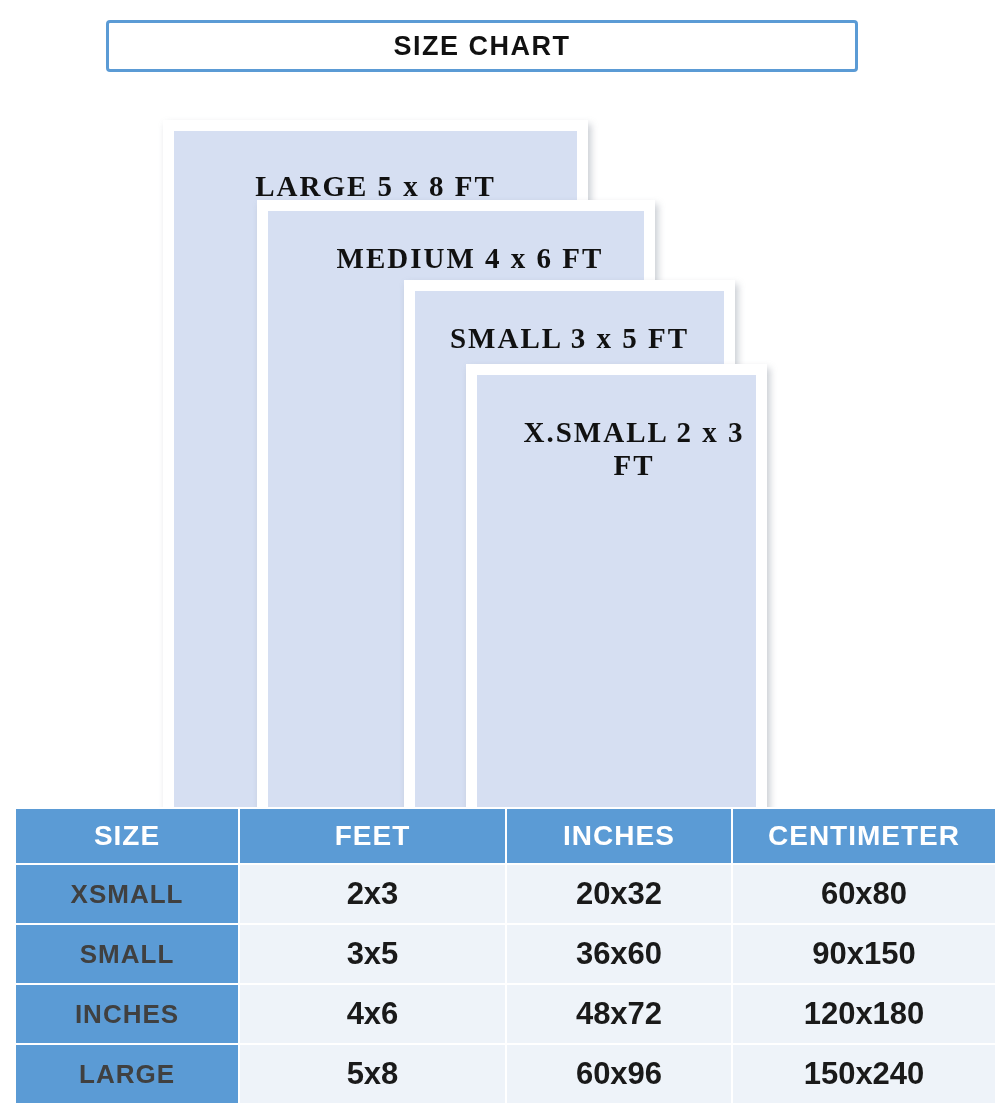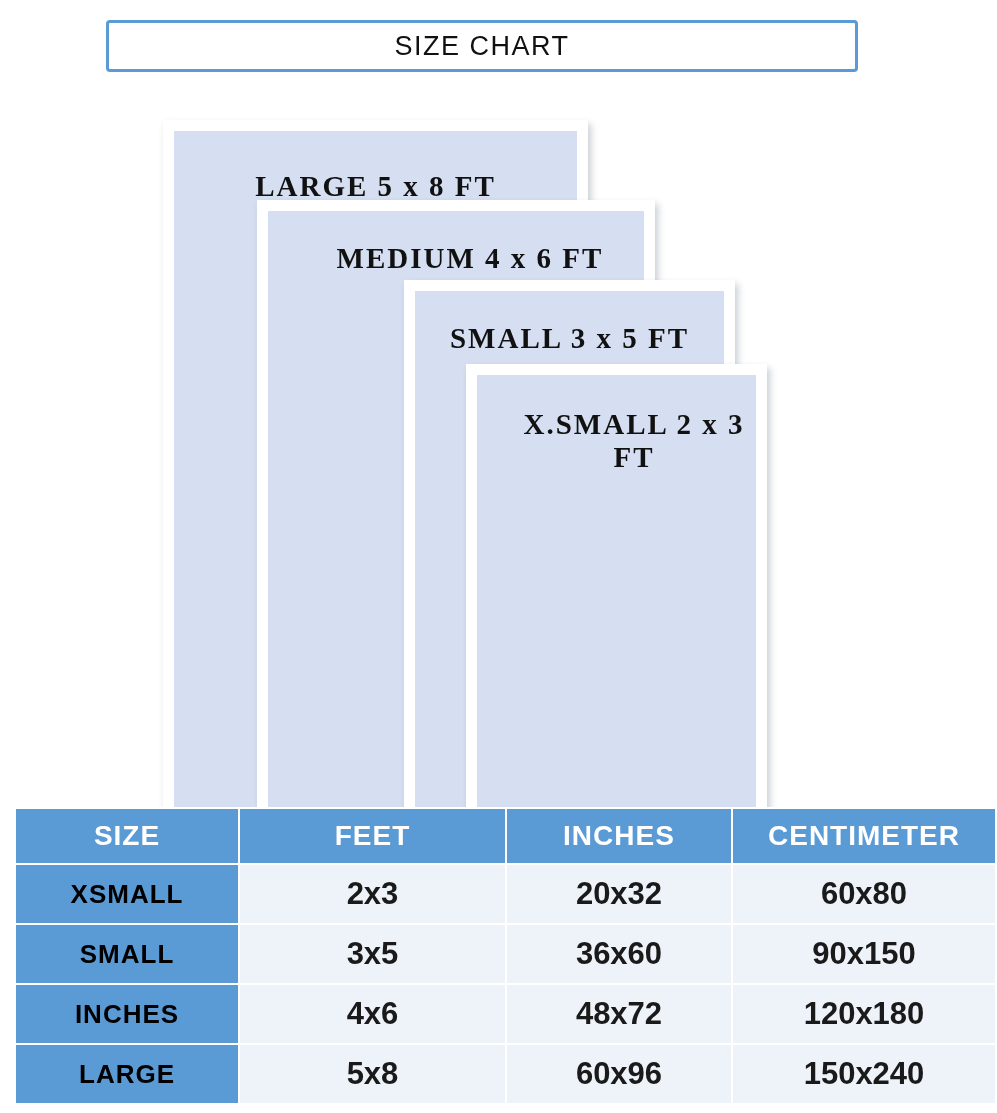--- a/index.html
+++ b/index.html
@@ -25,21 +25,21 @@
     background: #ffffff;
     border: 3px solid #5b9bd5;
     border-radius: 4px;
     box-sizing: border-box;
     display: flex;
     align-items: center;
     justify-content: center;
   }
   .title-text {
     font-size: 27px;
-    font-weight: normal;
+    font-weight: bold;
     letter-spacing: 1.5px;
     color: #111111;
     font-family: "Liberation Sans", sans-serif;
   }
 
   
   .stack {
     position: absolute;
     left: 0;
     top: 96px;
@@ -76,21 +76,21 @@
   #rug-large  { left: 163px; top: 24px;  width: 425px; height: 698px; }
   #rug-large .label  { top: 50px; }
   
   #rug-medium { left: 257px; top: 104px; width: 398px; height: 638px; }
   #rug-medium .label { top: 42px; padding-left: 28px; }
   
   #rug-small  { left: 404px; top: 184px; width: 331px; height: 583px; }
   #rug-small .label  { top: 42px; }
   
   #rug-xsmall { left: 466px; top: 268px; width: 301px; height: 531px; }
-  #rug-xsmall .label { top: 44px; padding-left: 35px; }
+  #rug-xsmall .label { top: 52px; padding-left: 35px; }
 
   
   .size-table {
     position: absolute;
     left: 14px;
     top: 807px;
     width: 981px;
     border-collapse: collapse;
     table-layout: fixed;
   }
@@ -103,21 +103,21 @@
     background: #5b9bd5;
     color: #ffffff;
     font-size: 28px;
     font-weight: bold;
     letter-spacing: 1px;
     height: 54px;
     padding: 0;
   }
   .size-table td.size-cell {
     background: #5b9bd5;
-    color: #000000;
+    color: #404040;
     font-size: 26px;
     font-weight: bold;
     letter-spacing: 1px;
     height: 58px;
     padding: 0;
   }
   .size-table td.val {
     background: #eef3f9;
     color: #1a1a1a;
     font-size: 31px;

